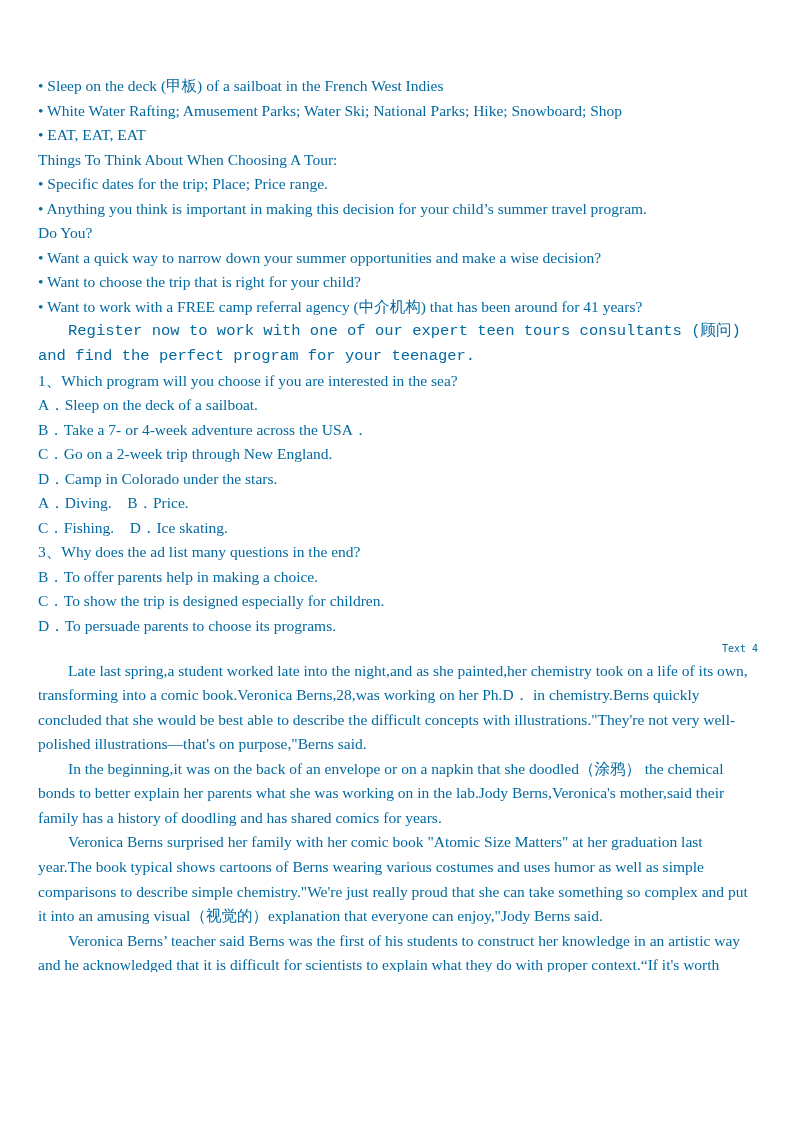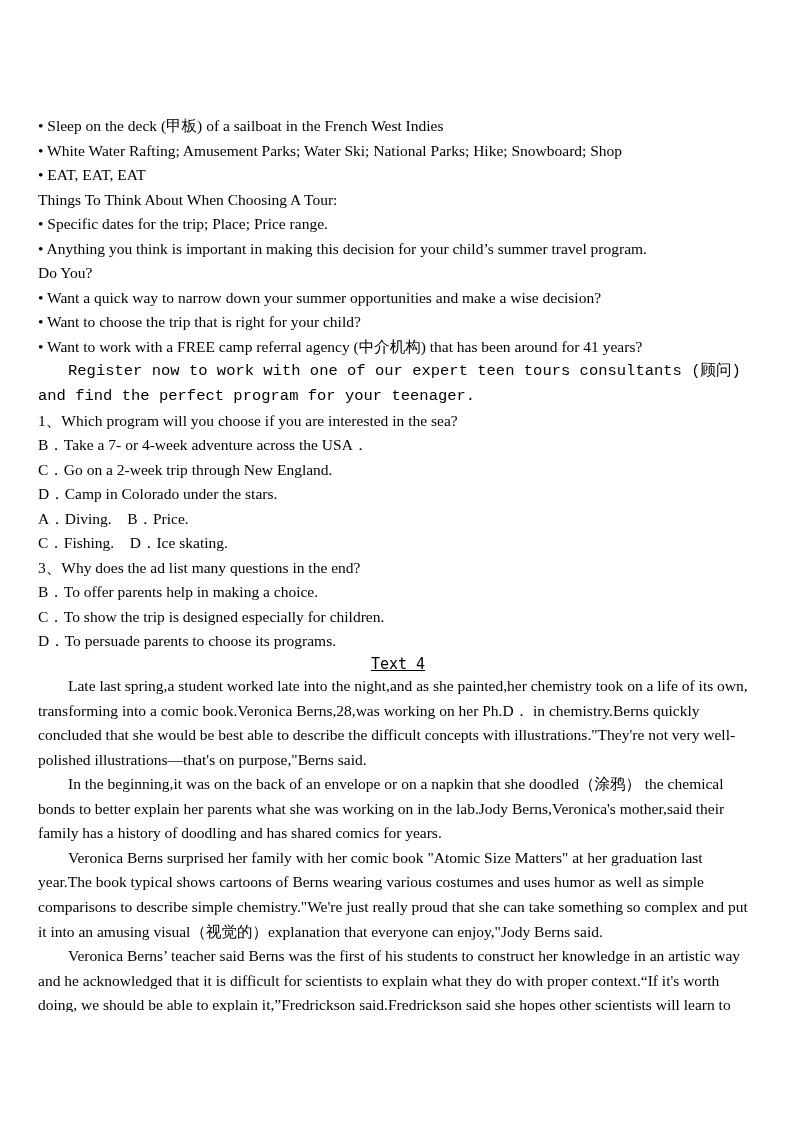--- a/index.html
+++ b/index.html
@@ -6,47 +6,45 @@
     margin: 0;
     padding: 0;
     background: #ffffff;
   }
   .page {
     position: relative;
     width: 794px;
     height: 972px;
     box-sizing: border-box;
     background: #ffffff;
-    color: #000000;
+    color: #0369a1;
     padding: 74px 36px 0 38px;
     font-family: "Liberation Serif", "DejaVu Serif", serif;
     font-size: 15.5px;
     line-height: 24.55px;
     overflow: hidden;
-    margin-top: 40px;
   }
   .line {
     white-space: pre-wrap;
   }
   .indent {
     text-indent: 30px;
     font-family: Liberation Mono, monospace;
   }
   .para {
     white-space: pre-wrap;
     text-indent: 30px;
     margin: 0;
   }
   .t4-heading {
-    text-align: center;
+    text-align: right;
     font-family: "DejaVu Sans Mono", monospace;
-    font-size: 15px;
+    font-size: 10px;
     line-height: 20px;
     white-space: pre-wrap;
-    text-decoration: underline;
   }
 </style>
 </head>
 <body>
 
 <div class="page">
 
   <div class="line">• Sleep on the deck (甲板) of a sailboat in the French West Indies</div>
   <div class="line">• White Water Rafting; Amusement Parks; Water Ski; National Parks; Hike; Snowboard; Shop</div>
   <div class="line">• EAT, EAT, EAT</div>
@@ -56,20 +54,21 @@
   <div class="line">• Anything you think is important in making this decision for your child’s summer travel program.</div>
 
   <div class="line">Do You?</div>
   <div class="line">• Want a quick way to narrow down your summer opportunities and make a wise decision?</div>
   <div class="line">• Want to choose the trip that is right for your child?</div>
   <div class="line">• Want to work with a FREE camp referral agency (中介机构) that has been around for 41 years?</div>
 
   <div class="line indent">Register now to work with one of our expert teen tours consultants (顾问) and find the perfect program for your teenager.</div>
 
   <div class="line"><span>1、</span><span>Which program will you choose if you are interested in the sea?</span></div>
+  <div class="line">A．Sleep on the deck of a sailboat.</div>
   <div class="line">B．Take a 7- or 4-week adventure across the USA．</div>
   <div class="line">C．Go on a 2-week trip through New England.</div>
   <div class="line">D．Camp in Colorado under the stars.</div>
 
   <div class="line">A．Diving.　B．Price.</div>
   <div class="line">C．Fishing.　D．Ice skating.</div>
 
   <div class="line"><span>3、</span><span>Why does the ad list many questions in the end?</span></div>
   <div class="line">B．To offer parents help in making a choice.</div>
   <div class="line">C．To show the trip is designed especially for children.</div>

